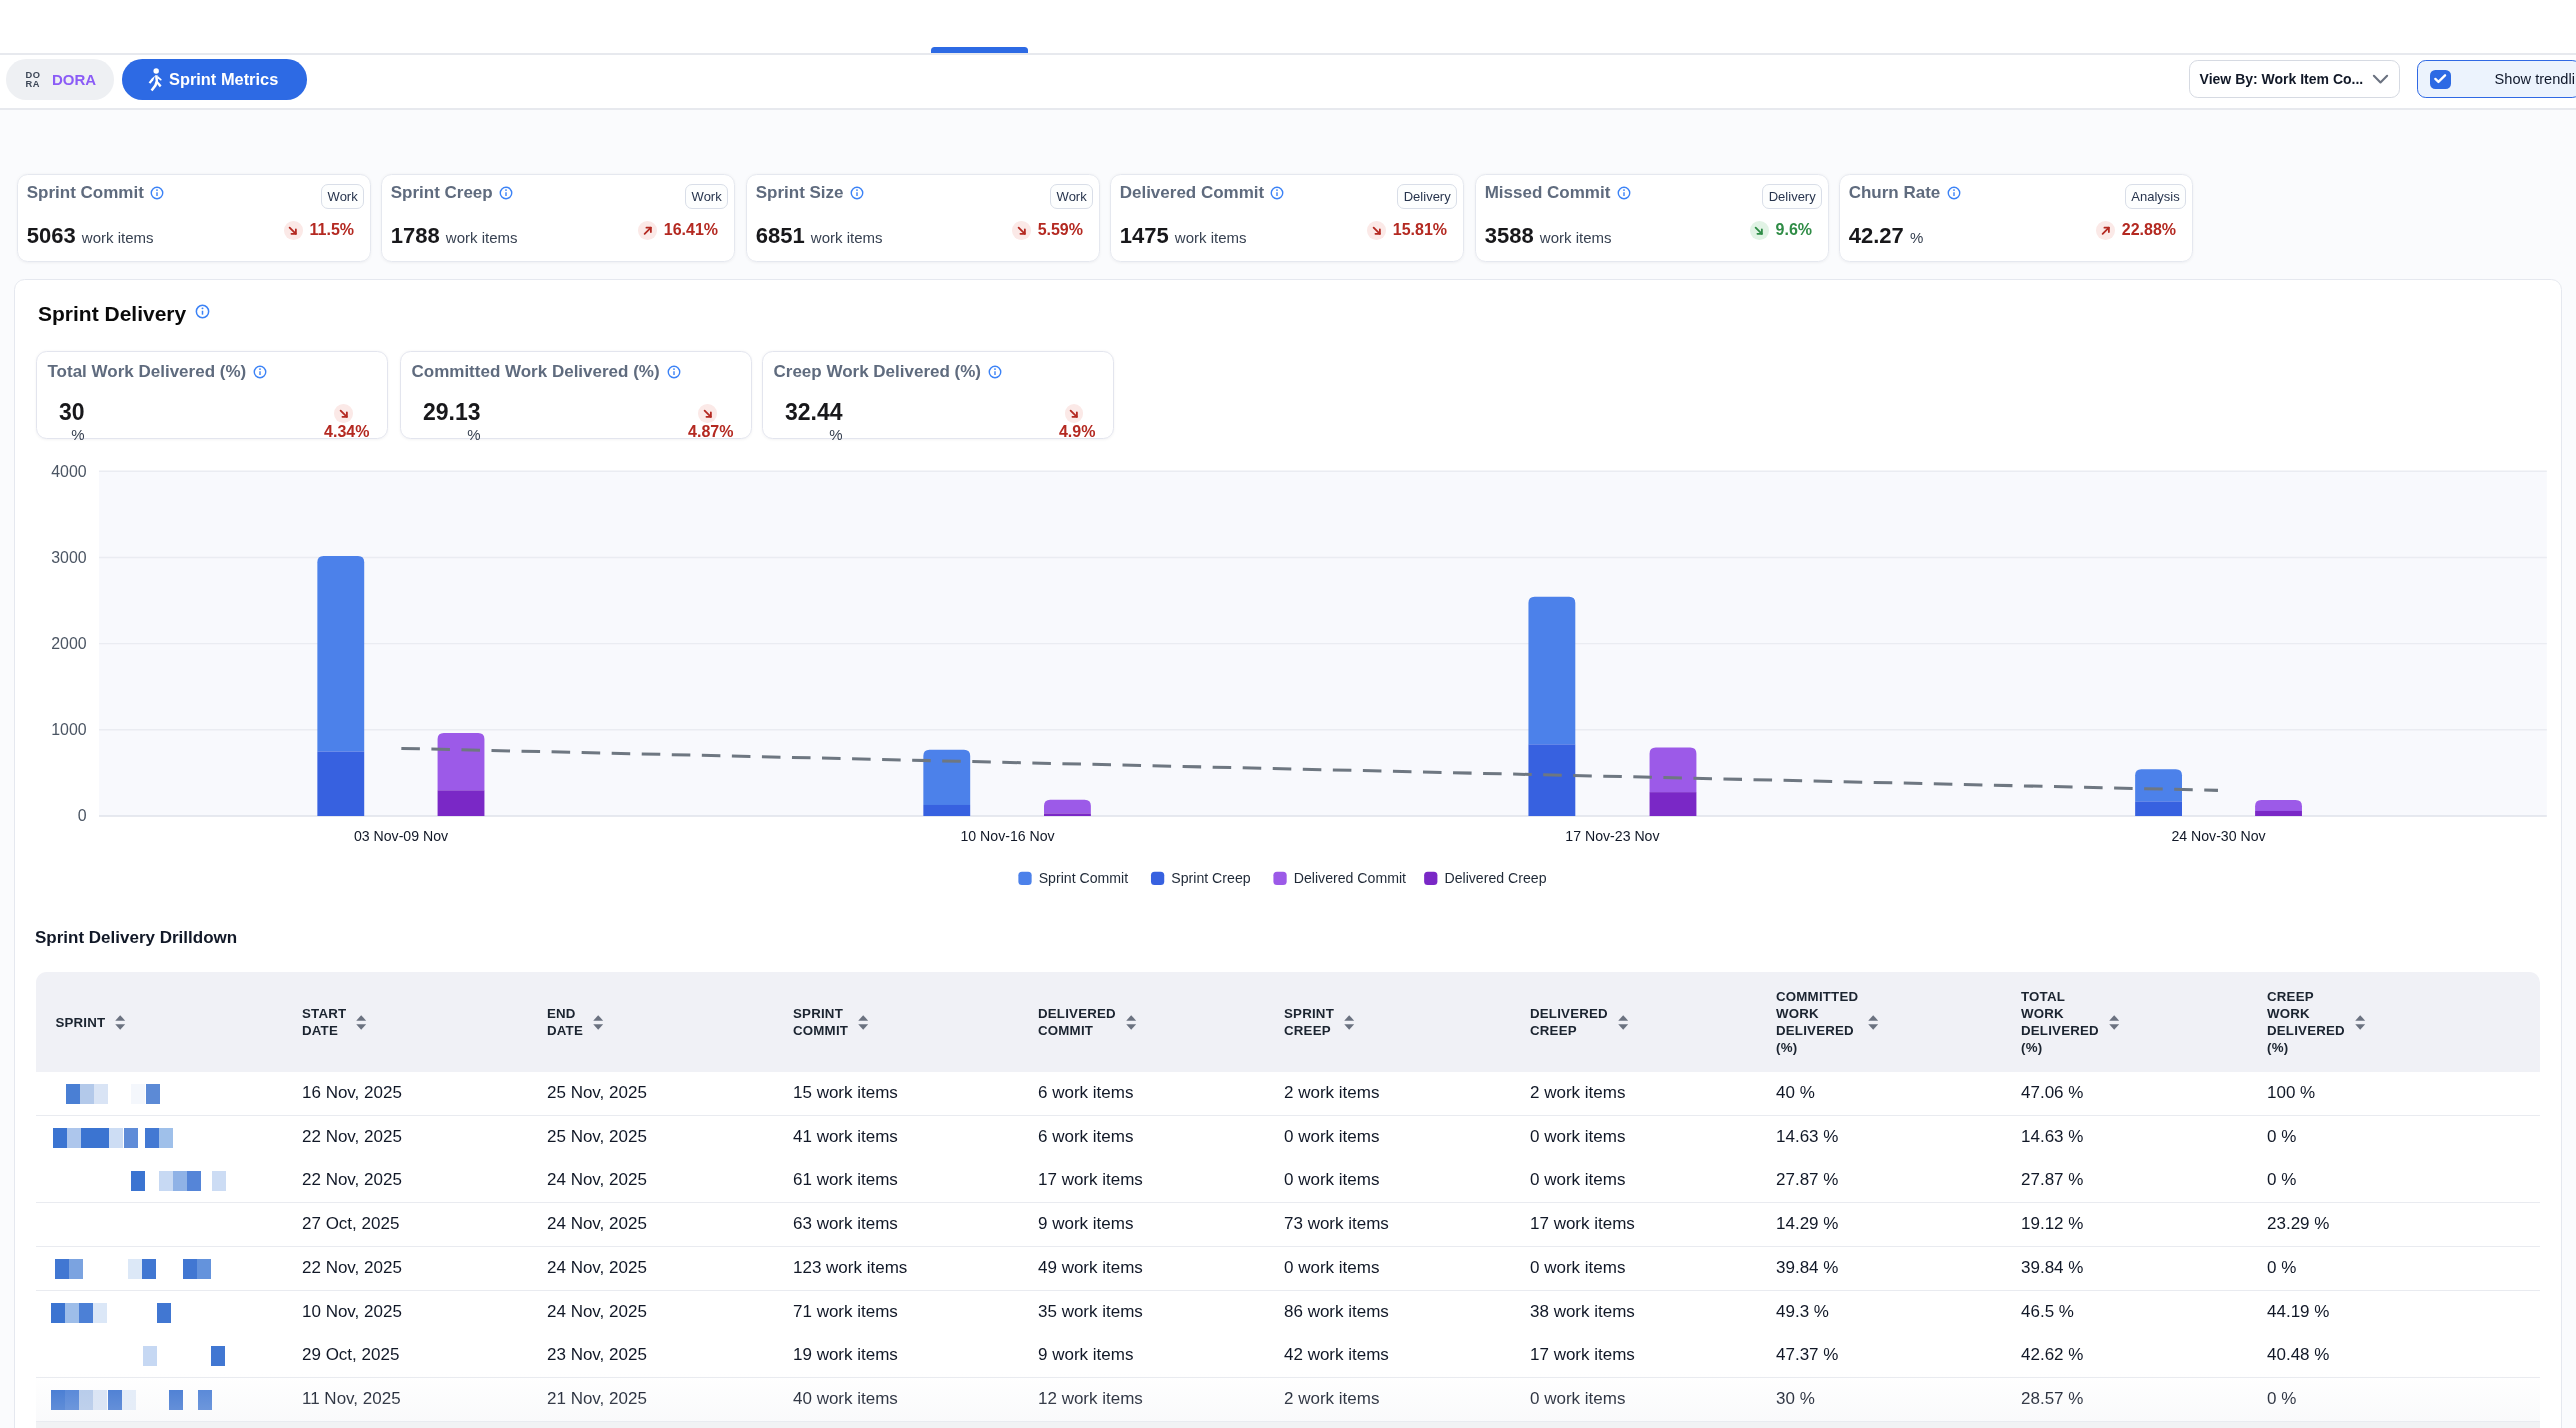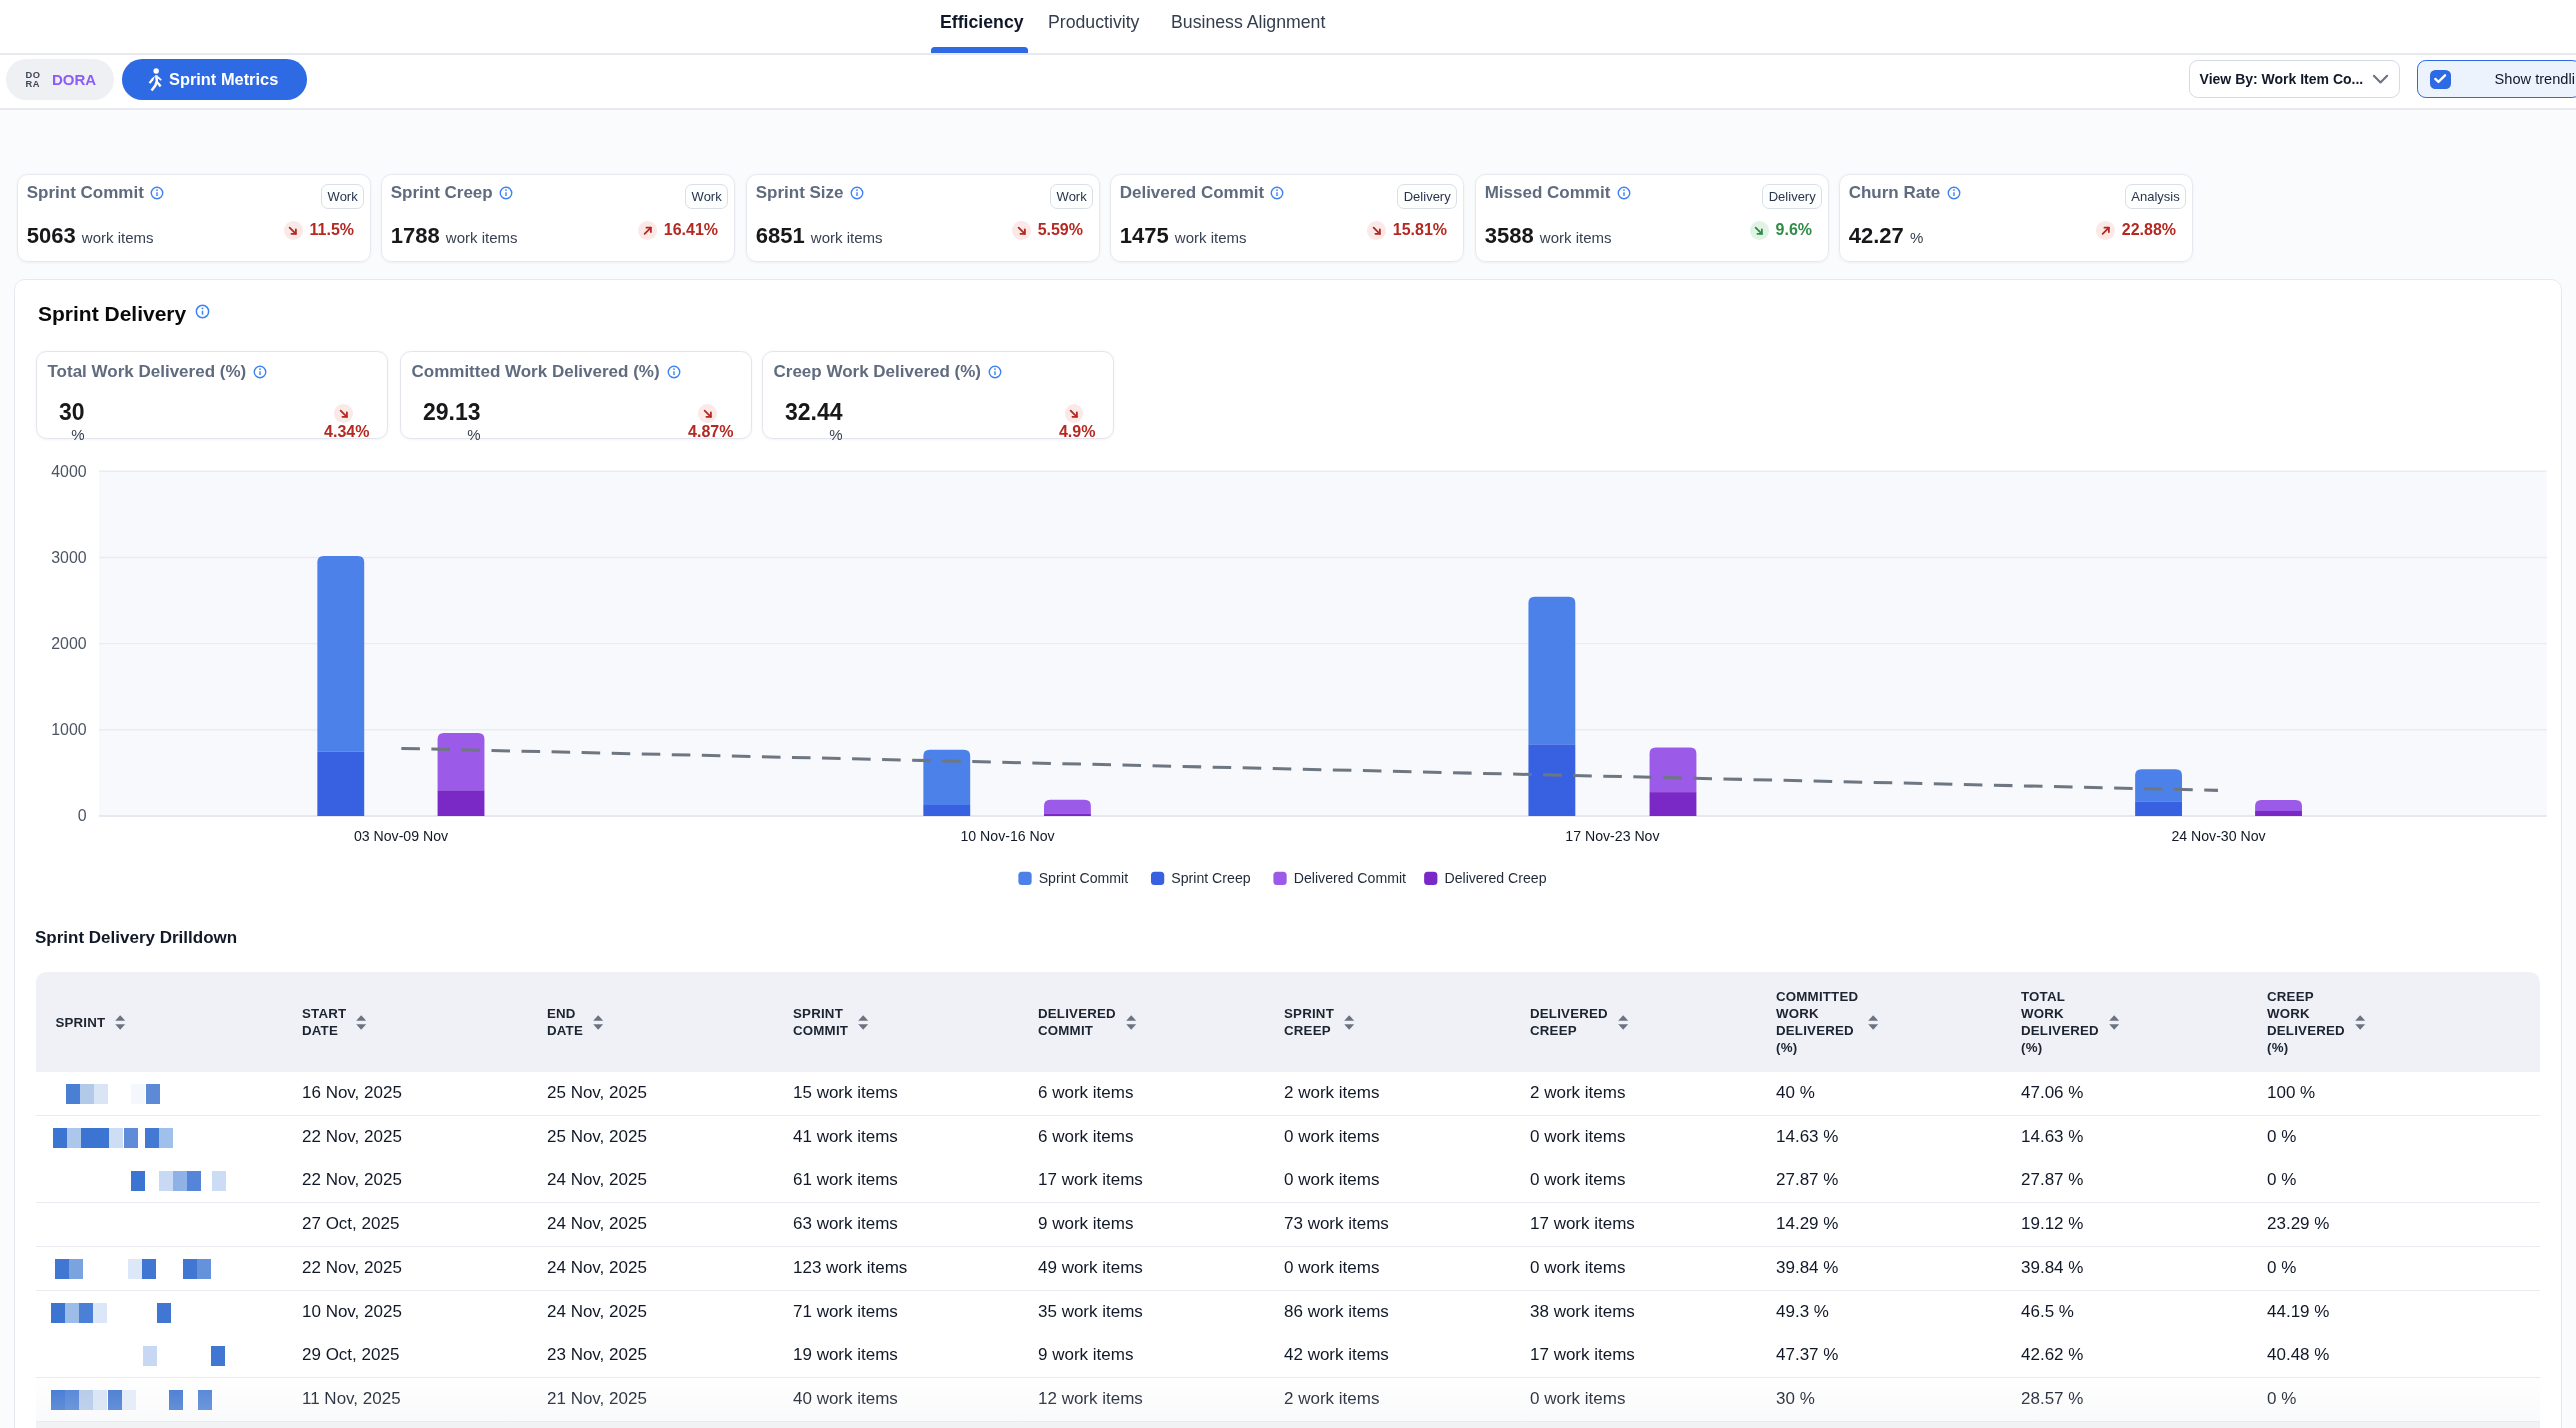--- a/index.html
+++ b/index.html
@@ -74,25 +74,20 @@
 .th svg { margin-left:8.8px; flex:none; }
 .trow { position:absolute; left:0; width:2504px; height:44px; border-bottom:1.3px solid #e9ebf0; background:#fff; }
 .td { position:absolute; top:0; height:42px; line-height:42px; font-size:17px; color:#111827; white-space:nowrap; }
 .mos { position:absolute; top:11.5px; height:20.3px; }
 .mos span { position:absolute; top:0; height:20.3px; width:14px; }
 </style>
 </head>
 <body>
 <div id="page">
 
-  <div id="nav">
-    <span class="navitem active" style="left:940px;">Efficiency</span>
-    <span class="navitem" style="left:1048px;">Productivity</span>
-    <span class="navitem" style="left:1171px;">Business Alignment</span>
-  </div>
   <div id="nav-underline"></div>
   <div id="nav-border"></div>
 
   <div id="toolbar">
     <div class="pill" id="pill-dora">
       <div id="dlogo">
           <span>DO</span>
           <span>RA</span>
         </div>
       <span class="dtxt">DORA</span>

